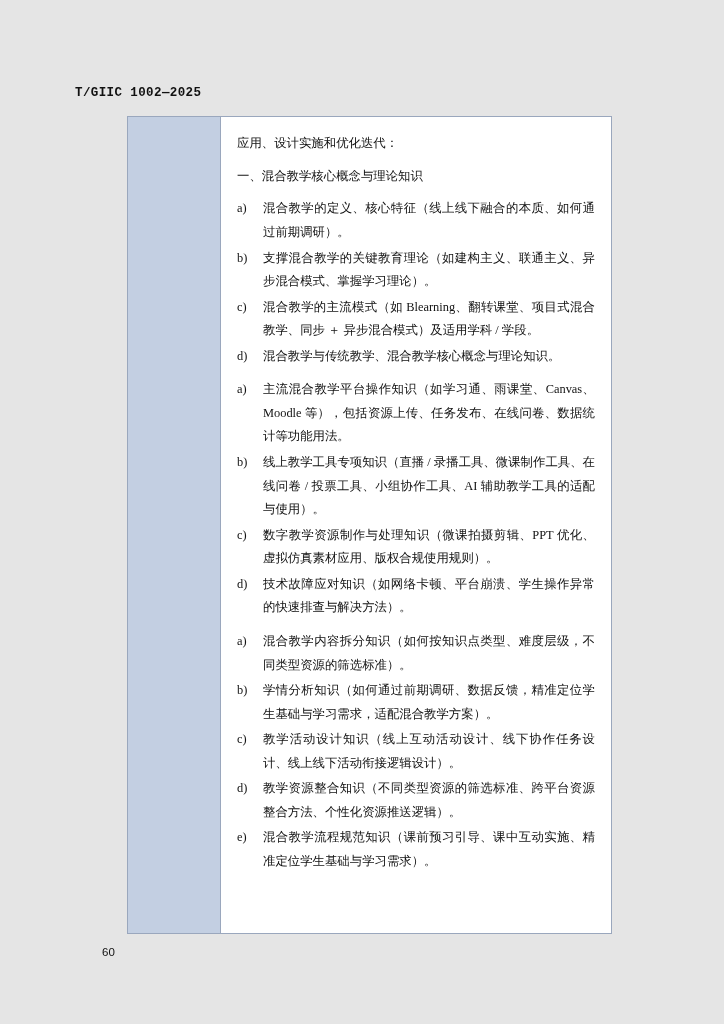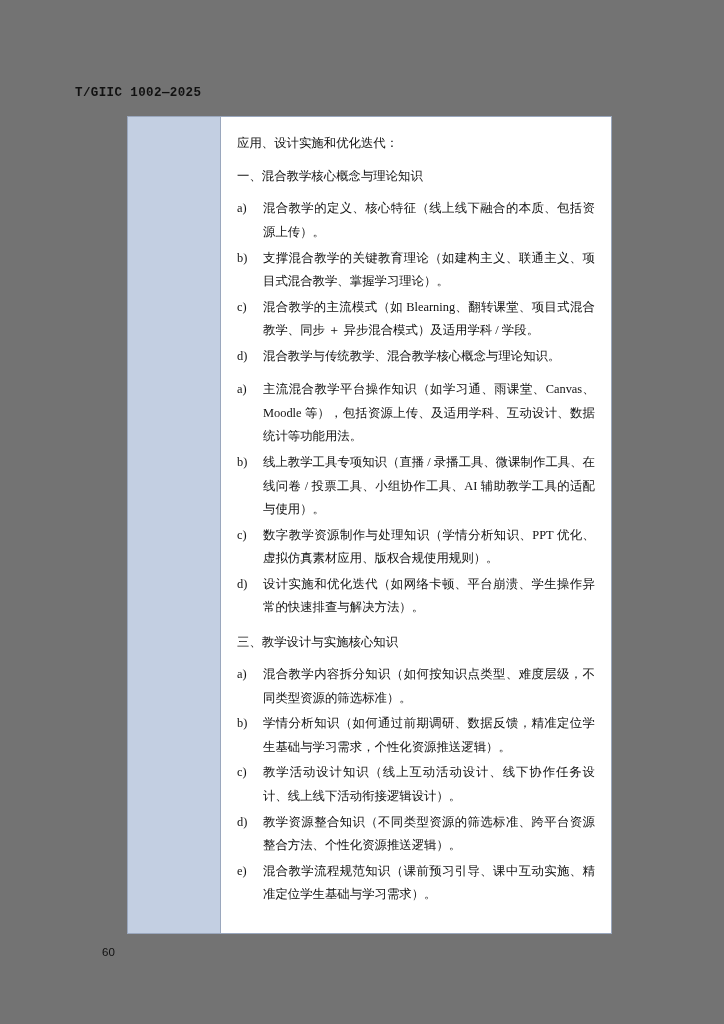--- a/index.html
+++ b/index.html
@@ -11,21 +11,21 @@
     width: 724px;
     height: 1024px;
     font-family: "Liberation Serif", serif;
     color: #000;
     position: relative;
     overflow: hidden;
   }
   .page {
     position: absolute;
     inset: 0;
-    background: #737373;
+    background: #e5e5e5;
   }
   .header-code {
     position: absolute;
     left: 75px;
     top: 86px;
     font-family: "Liberation Mono", monospace;
     font-size: 12.5px;
     font-weight: bold;
     letter-spacing: 0.4px;
     color: #111;
@@ -111,68 +111,67 @@
     <div class="col-shaded"></div>
     <div class="col-content">
 
       <p class="para">应用、设计实施和优化迭代：</p>
 
       <div class="block">
         <p class="heading">一、混合教学核心概念与理论知识</p>
         <div class="list">
           <div class="item">
             <span class="item-marker">a)</span>
-            <span class="item-text">混合教学的定义、核心特征（线上线下融合的本质、包括资源上传）。</span>
+            <span class="item-text">混合教学的定义、核心特征（线上线下融合的本质、如何通过前期调研）。</span>
           </div>
           <div class="item">
             <span class="item-marker">b)</span>
-            <span class="item-text">支撑混合教学的关键教育理论（如建构主义、联通主义、项目式混合教学、掌握学习理论）。</span>
+            <span class="item-text">支撑混合教学的关键教育理论（如建构主义、联通主义、异步混合模式、掌握学习理论）。</span>
           </div>
           <div class="item">
             <span class="item-marker">c)</span>
             <span class="item-text">混合教学的主流模式（如 Blearning、翻转课堂、项目式混合教学、同步 ＋ 异步混合模式）及适用学科 / 学段。</span>
           </div>
           <div class="item">
             <span class="item-marker">d)</span>
             <span class="item-text">混合教学与传统教学、混合教学核心概念与理论知识。</span>
           </div>
         </div>
       </div>
 
       <div class="block">
         <div class="list">
           <div class="item">
             <span class="item-marker">a)</span>
-            <span class="item-text">主流混合教学平台操作知识（如学习通、雨课堂、Canvas、Moodle 等），包括资源上传、及适用学科、互动设计、数据统计等功能用法。</span>
+            <span class="item-text">主流混合教学平台操作知识（如学习通、雨课堂、Canvas、Moodle 等），包括资源上传、任务发布、在线问卷、数据统计等功能用法。</span>
           </div>
           <div class="item">
             <span class="item-marker">b)</span>
             <span class="item-text">线上教学工具专项知识（直播 / 录播工具、微课制作工具、在线问卷 / 投票工具、小组协作工具、AI 辅助教学工具的适配与使用）。</span>
           </div>
           <div class="item">
             <span class="item-marker">c)</span>
-            <span class="item-text">数字教学资源制作与处理知识（学情分析知识、PPT 优化、虚拟仿真素材应用、版权合规使用规则）。</span>
+            <span class="item-text">数字教学资源制作与处理知识（微课拍摄剪辑、PPT 优化、虚拟仿真素材应用、版权合规使用规则）。</span>
           </div>
           <div class="item">
             <span class="item-marker">d)</span>
-            <span class="item-text">设计实施和优化迭代（如网络卡顿、平台崩溃、学生操作异常的快速排查与解决方法）。</span>
+            <span class="item-text">技术故障应对知识（如网络卡顿、平台崩溃、学生操作异常的快速排查与解决方法）。</span>
           </div>
         </div>
       </div>
 
       <div class="block">
-        <p class="heading">三、教学设计与实施核心知识</p>
         <div class="list">
           <div class="item">
             <span class="item-marker">a)</span>
             <span class="item-text">混合教学内容拆分知识（如何按知识点类型、难度层级，不同类型资源的筛选标准）。</span>
           </div>
           <div class="item">
             <span class="item-marker">b)</span>
-            <span class="item-text">学情分析知识（如何通过前期调研、数据反馈，精准定位学生基础与学习需求，个性化资源推送逻辑）。</span>
+            <span class="item-text">学情分析知识（如何通过前期调研、数据反馈，精准定位学生基础与学习需求，适配混合教学方案）。</span>
           </div>
           <div class="item">
             <span class="item-marker">c)</span>
             <span class="item-text">教学活动设计知识（线上互动活动设计、线下协作任务设计、线上线下活动衔接逻辑设计）。</span>
           </div>
           <div class="item">
             <span class="item-marker">d)</span>
             <span class="item-text">教学资源整合知识（不同类型资源的筛选标准、跨平台资源整合方法、个性化资源推送逻辑）。</span>
           </div>
           <div class="item">

